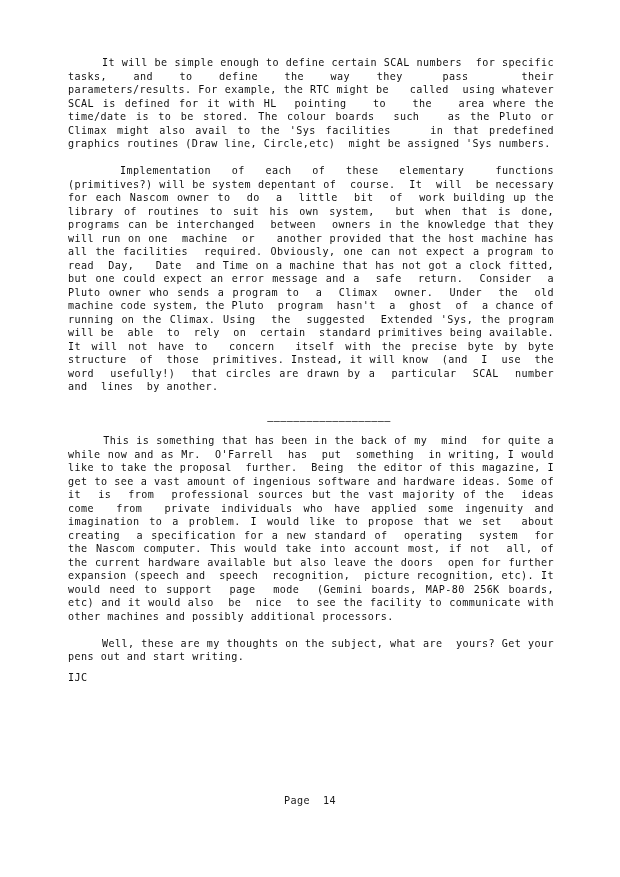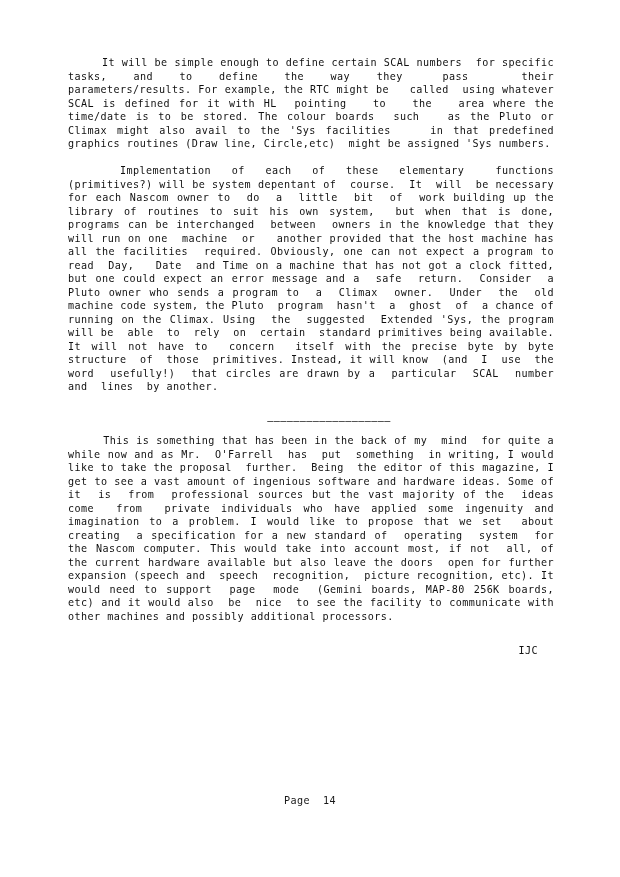--- a/index.html
+++ b/index.html
@@ -63,21 +63,20 @@
     color: #101010;
     white-space: pre;
     padding-left: 36px;
   }
 
   .signature {
     font-size: 10.1px;
     line-height: 13.5px;
     letter-spacing: 0.42px;
     color: #101010;
-    text-align: right;
     padding-right: 16px;
     white-space: pre;
   }
 
   .footer {
     position: absolute;
     left: 0;
     top: 795px;
     width: 620px;
     text-align: center;
@@ -105,20 +104,21 @@
 
 
     <div class="separator-wrap">
       <div class="separator">———————————————————</div>
     </div>
 
     <p class="para">     This is something that has been in the back of my  mind  for quite a while now and as Mr.  O'Farrell  has  put  something  in writing, I would like to take the proposal  further.  Being  the editor of this magazine, I get to see a vast amount of ingenious software and hardware ideas. Some of  it  is  from  professional sources but the vast majority of the  ideas  come  from  private individuals who have applied some ingenuity and imagination to a problem. I would like to propose that we set  about  creating  a specification for a new standard of  operating  system  for  the Nascom computer. This would take into account most, if not  all, of the current hardware available but also leave the doors  open for further expansion (speech and  speech  recognition,  picture recognition, etc). It would need to support  page  mode  (Gemini boards, MAP-80 256K boards, etc) and it would also  be  nice  to see the facility to communicate with other machines and possibly additional processors.</p>
 
     <div class="spacer-para"></div>
 
+    <p class="para">     Well, these are my thoughts on the subject, what are  yours? Get your pens out and start writing.</p>
 
     <div class="spacer-half"></div>
 
     <div class="signature">IJC</div>
 
   </div>
 
   <div class="footer">Page  14</div>
 
 </div>

